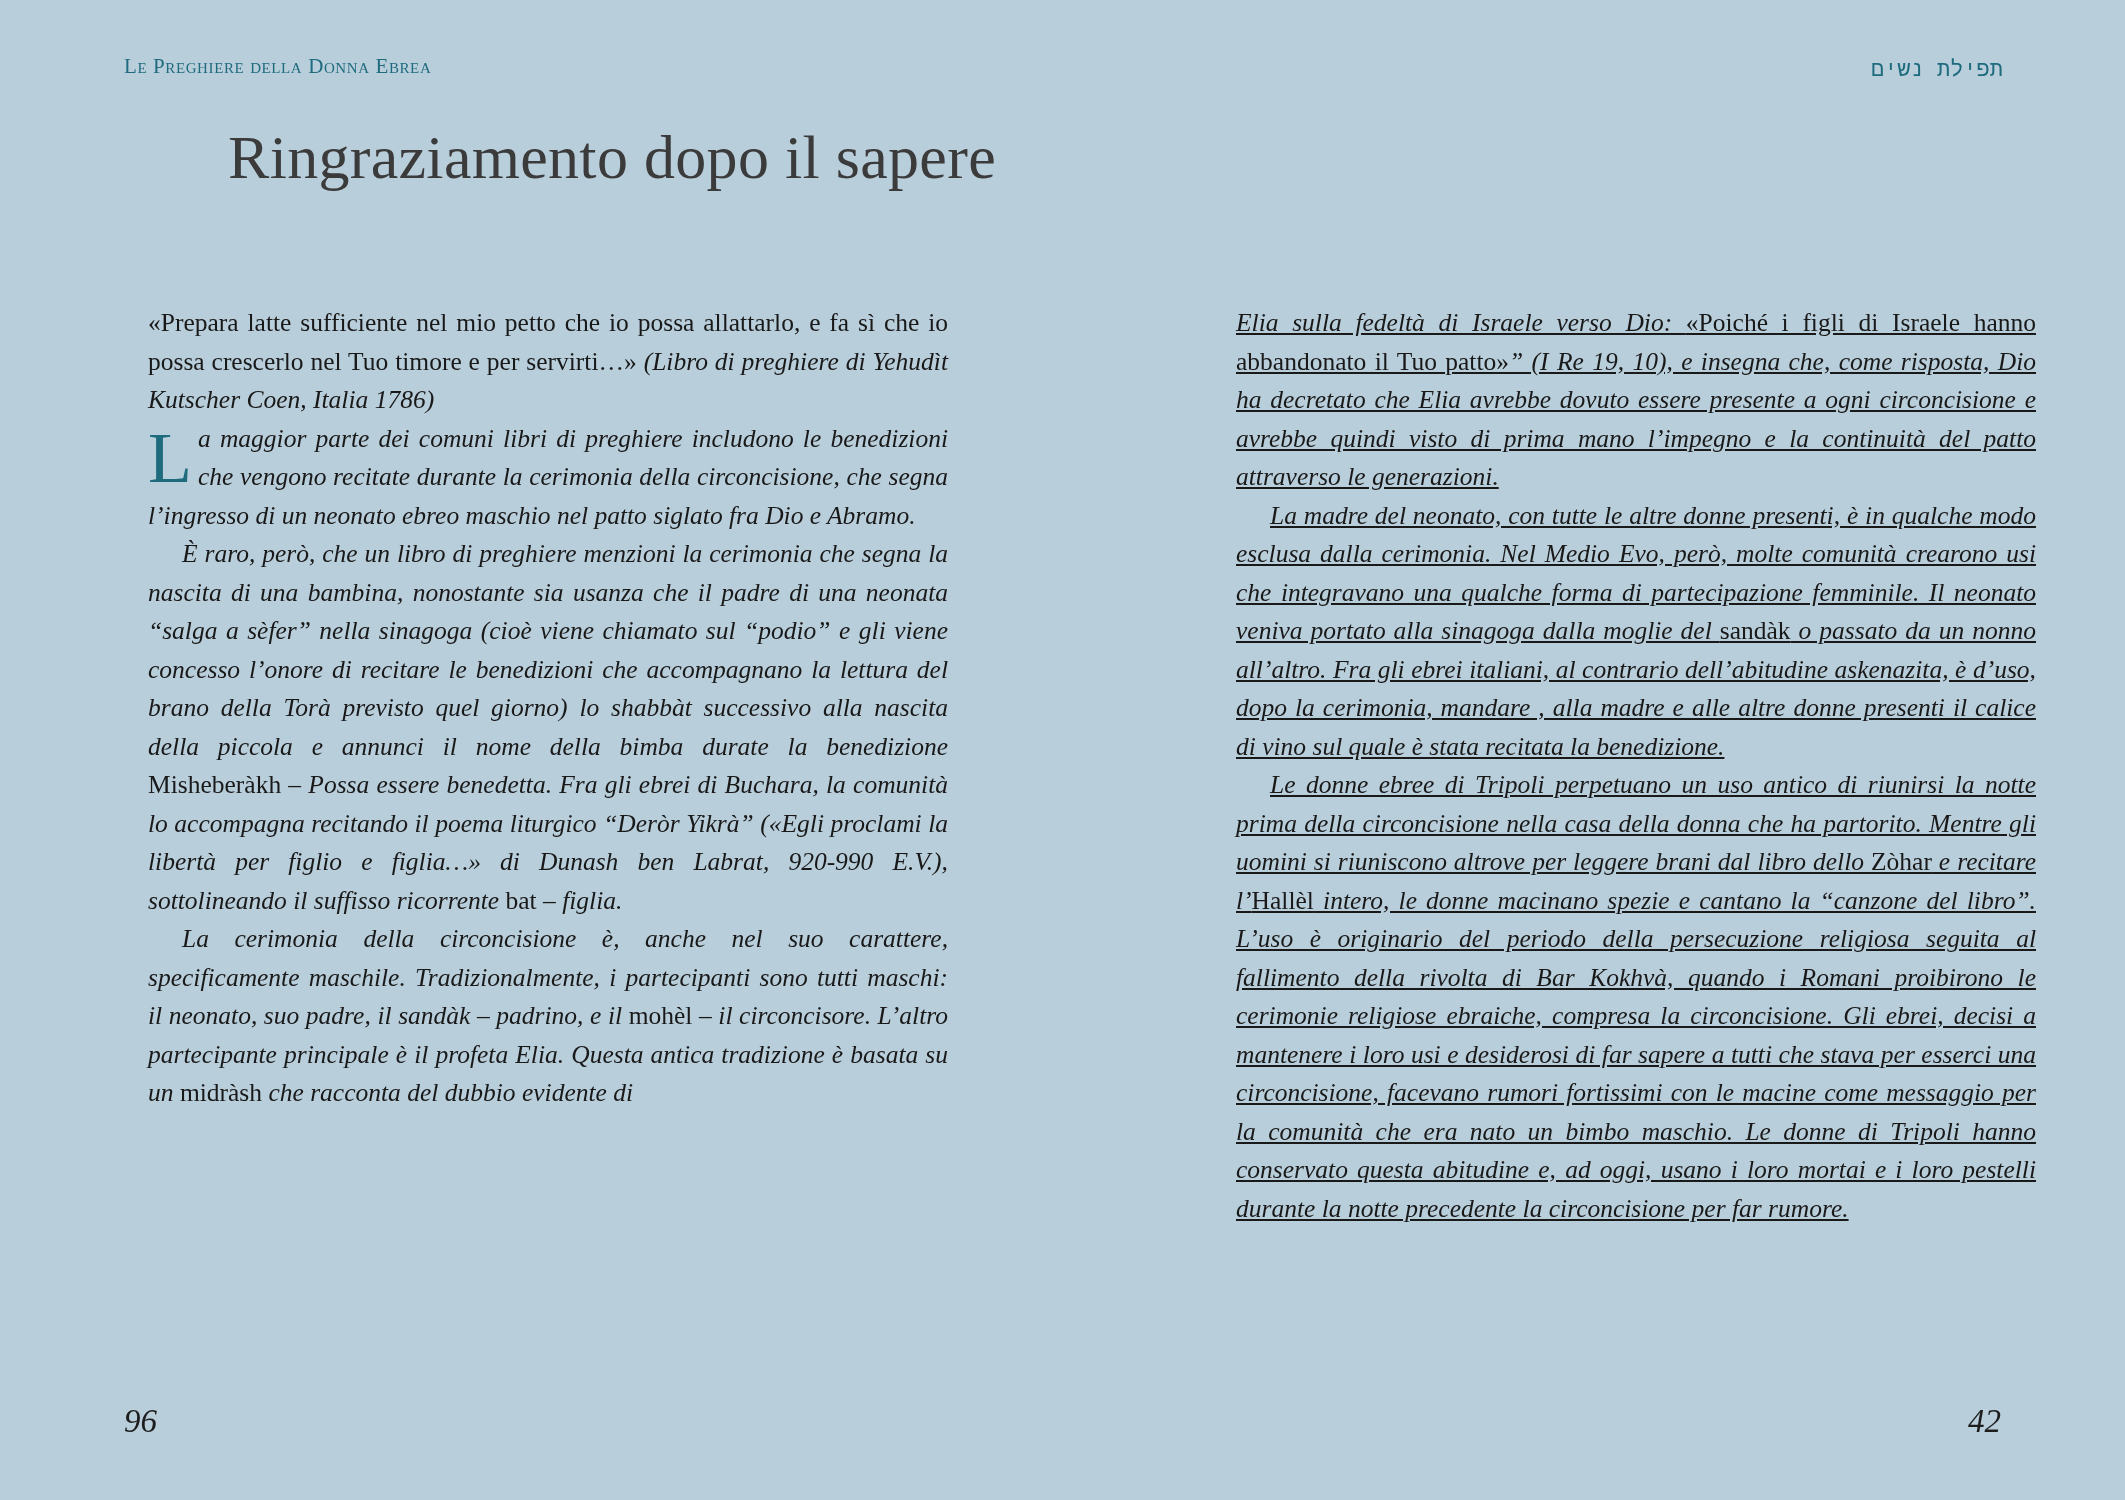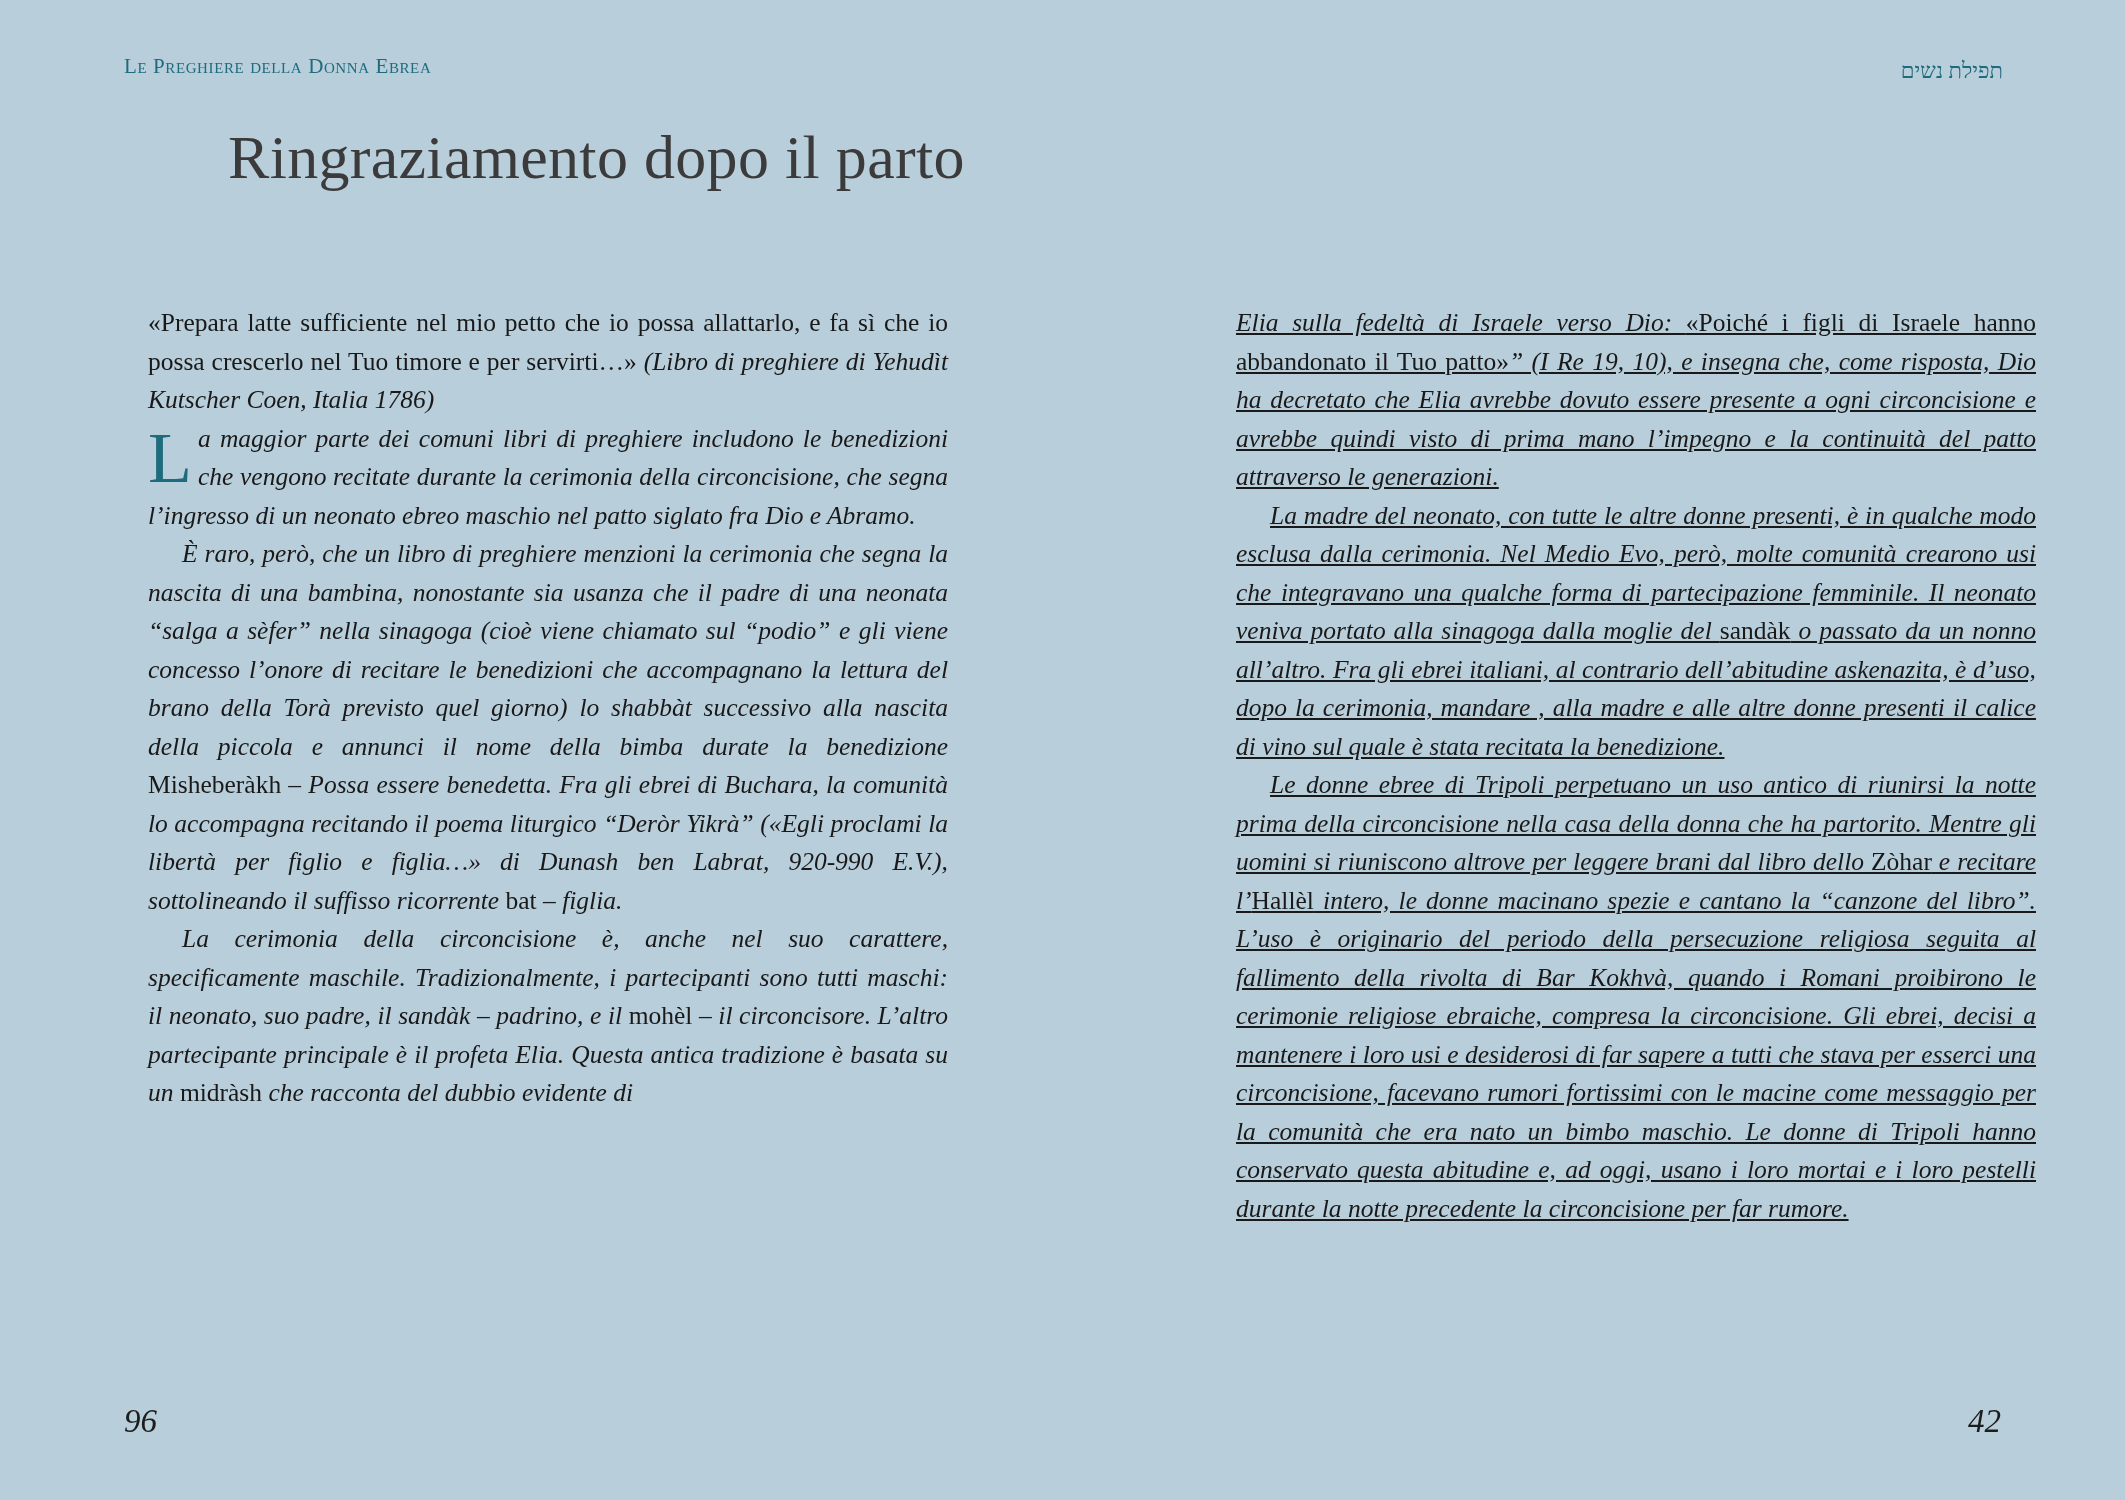--- a/index.html
+++ b/index.html
@@ -34,20 +34,21 @@
     white-space: nowrap;
   }
   .running-head-right {
     position: absolute;
     right: 122px;
     top: 58px;
     font-size: 22px;
     color: #1e6b7e;
     direction: rtl;
     white-space: nowrap;
+    font-family: Liberation Mono, monospace;
   }
 
   
   .chapter-title {
     position: absolute;
     left: 228px;
     top: 123px;
     font-size: 62px;
     font-weight: normal;
     color: #3b3b3b;
@@ -116,21 +117,21 @@
 </style>
 </head>
 <body>
 
 <div class="page-spread">
 
   <div class="running-head-left">Le Preghiere della Donna Ebrea</div>
 
   <div class="running-head-right">תפילת נשים</div>
 
-  <h1 class="chapter-title">Ringraziamento dopo il parto</h1>
+  <h1 class="chapter-title">Ringraziamento dopo il sapere</h1>
 
   <div class="columns">
 
     <div class="col col-left">
 
       <p class="no-indent roman"><span>«Prepara latte sufficiente nel mio petto che io possa allattarlo, e fa sì che io possa crescerlo nel Tuo timore e per servirti…» </span><span class="it">(Libro di preghiere di Yehudìt Kutscher Coen, Italia 1786)</span></p>
 
       <p class="no-indent dropcap-para"><span class="dropcap">L</span><span>a maggior parte dei comuni libri di preghiere includono le benedizioni che vengono recitate durante la cerimonia della circoncisione, che segna l’ingresso di un neonato ebreo maschio nel patto siglato fra Dio e Abramo.</span></p>
 
       <p><span>È raro, però, che un libro di preghiere menzioni la cerimonia che segna la nascita di una bambina, nonostante sia usanza che il padre di una neonata “salga a sèfer” nella sinagoga (cioè viene chiamato sul “podio” e gli viene concesso l’onore di recitare le benedizioni che accompagnano la lettura del brano della Torà previsto quel giorno) lo shabbàt successivo alla nascita della piccola e annunci il nome della bimba durate la benedizione </span><span class="up">Misheberàkh</span><span> – Possa essere benedetta. Fra gli ebrei di Buchara, la comunità lo accompagna recitando il poema liturgico “Deròr Yikrà” («Egli proclami la libertà per figlio e figlia…» di Dunash ben Labrat, 920-990 E.V.), sottolineando il suffisso ricorrente </span><span class="up">bat</span><span> – figlia.</span></p>

